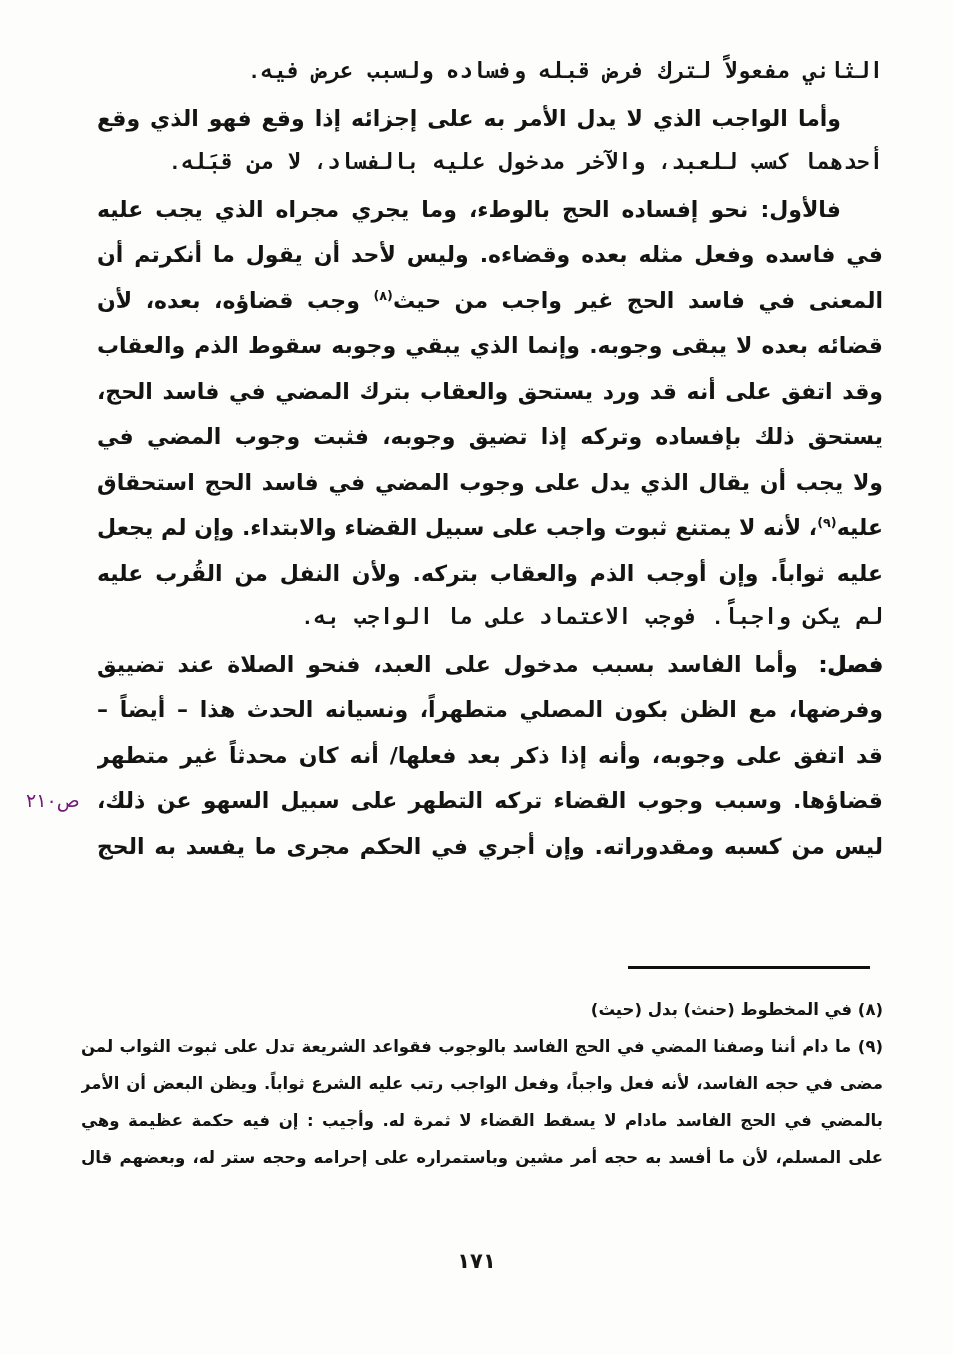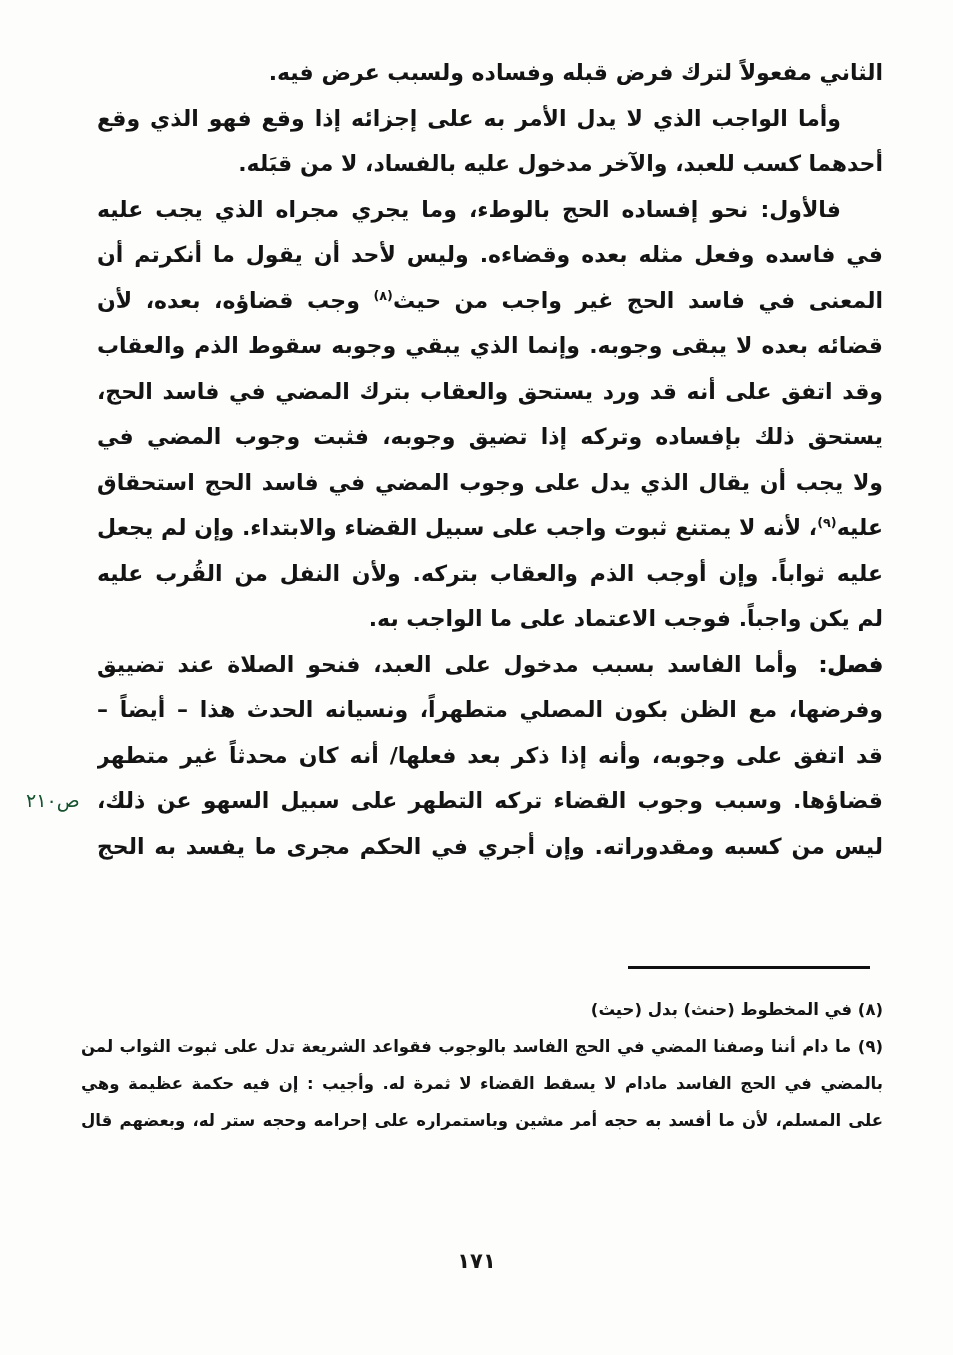--- a/index.html
+++ b/index.html
@@ -14,31 +14,31 @@
   
   .body-text{
     position:absolute;top:50px;right:70px;width:786px;
     font-size:22px;font-weight:bold;line-height:45.5px;
   }
   .bline{
     text-align:justify;height:45.5px;overflow:hidden;
     white-space:normal;
   }
   .bline.just{text-align-last:justify;}
-  .bline.end{text-align-last:right;}
+  .bline.end{text-align-last:right;font-family:Liberation Mono, monospace;}
   .bline.indent{padding-right:42px;}
   .bline sup{
     font-size:0.58em;vertical-align:super;line-height:0;
     letter-spacing:0;
   }
   .xb{text-shadow:0 0 0.8px currentColor, 0.4px 0 0 currentColor;margin-left:8px;}
   
   .margin-note{
     position:absolute;left:26px;top:789px;
-    font-size:19px;font-weight:normal;color:#14532d;
+    font-size:19px;font-weight:normal;color:#701a75;
   }
   
   .foot-rule{
     position:absolute;top:966px;left:628px;width:242px;height:3px;
     background:#101010;
   }
   
   .footnotes{
     position:absolute;top:991px;right:70px;width:802px;
     font-size:16.5px;font-weight:bold;line-height:37px;margin-left:20px;
@@ -80,19 +80,20 @@
       <div class="bline just"><span>ليس من كسبه ومقدوراته. وإن أجري في الحكم مجرى ما يفسد به الحج وغيره</span></div>
     </div>
 
   <div class="margin-note">ص٢١٠</div>
 
   <div class="foot-rule"></div>
 
   <div class="footnotes">
       <div class="fline end"><span>(٨) في المخطوط (حنث) بدل (حيث)</span></div>
       <div class="fline just"><span>(٩) ما دام أننا وصفنا المضي في الحج الفاسد بالوجوب فقواعد الشريعة تدل على ثبوت الثواب لمن</span></div>
+      <div class="fline just"><span>مضى في حجه الفاسد، لأنه فعل واجباً، وفعل الواجب رتب عليه الشرع ثواباً. ويظن البعض أن الأمر</span></div>
       <div class="fline just"><span>بالمضي في الحج الفاسد مادام لا يسقط القضاء لا ثمرة له. وأجيب : إن فيه حكمة عظيمة وهي الستر</span></div>
       <div class="fline just"><span>على المسلم، لأن ما أفسد به حجه أمر مشين وباستمراره على إحرامه وحجه ستر له، وبعضهم قال الحكمة</span></div>
     </div>
 
   <div class="page-number">١٧١</div>
 
 </div>
 
 </body></html>

